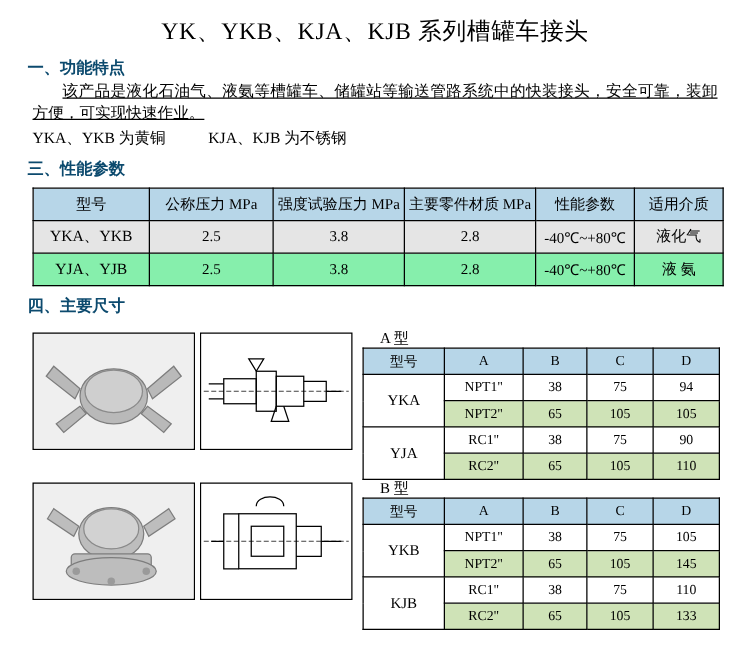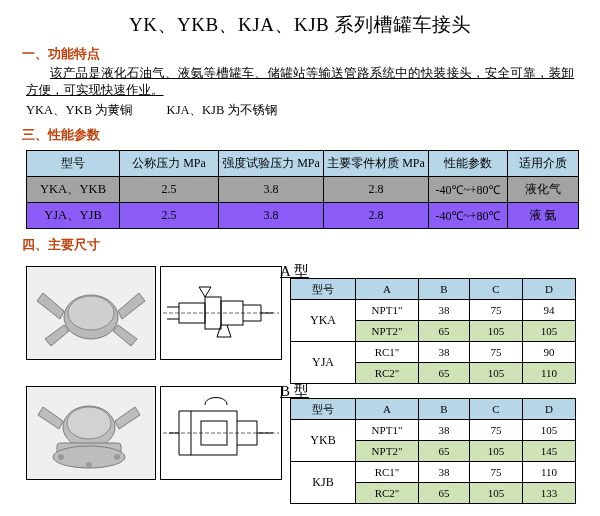--- a/index.html
+++ b/index.html
@@ -16,21 +16,21 @@
   .title{
     text-align:center;
     font-size:19px;
     font-weight:normal;
     letter-spacing:0.5px;
     margin-top:12px;
     font-family:"Liberation Serif", serif;
   }
 
   .section-head{
-    color:#c2410c;
+    color:#0c4a6e;
     font-weight:bold;
     font-size:13px;
     margin-left:22px;
     margin-top:7px;
   }
   .body-text{
     font-size:12.5px;
     line-height:17px;
     margin:2px 26px 0 26px;
     text-align:justify;
@@ -55,22 +55,22 @@
     text-align:center;
     font-size:12px;
     height:25px;
     padding:0;
   }
   .spec thead th{
     background:#b7d6e8;
     font-weight:normal;
     font-size:12px;
   }
-  .spec tbody tr.r1 td{ background:#a3a3a3; }
-  .spec tbody tr.r2 td{ background:#8b5cf6;margin-left:48px; }
+  .spec tbody tr.r1 td{ background:#e5e5e5; }
+  .spec tbody tr.r2 td{ background:#86efac;margin-left:48px; }
   .spec td.name{ font-size:12.5px; }
 
   
   .dims{
     position:relative;
     margin-top:8px;
     height:226px;
   }
   .img-box{
     position:absolute;
@@ -80,23 +80,22 @@
   }
   .photo{ left:26px; width:128px; height:92px; background:#efefef; }
   .draw{ left:160px; width:120px; height:92px; background:#ffffff; }
   .row-a{ top:4px; }
   .row-b{ top:124px; }
   .photo.row-a{ top:4px; }
   .photo.row-b{ top:124px; }
 
   .type-label{
     position:absolute;
-    left:280px;
-    font-size:15px;
-    text-decoration:underline;
+    left:304px;
+    font-size:12px;
   }
   .type-label.a{ top:0px; }
   .type-label.b{ top:120px; }
 
   .dim-table{
     position:absolute;
     left:290px;
     width:280px;
     table-layout:fixed;
   }

